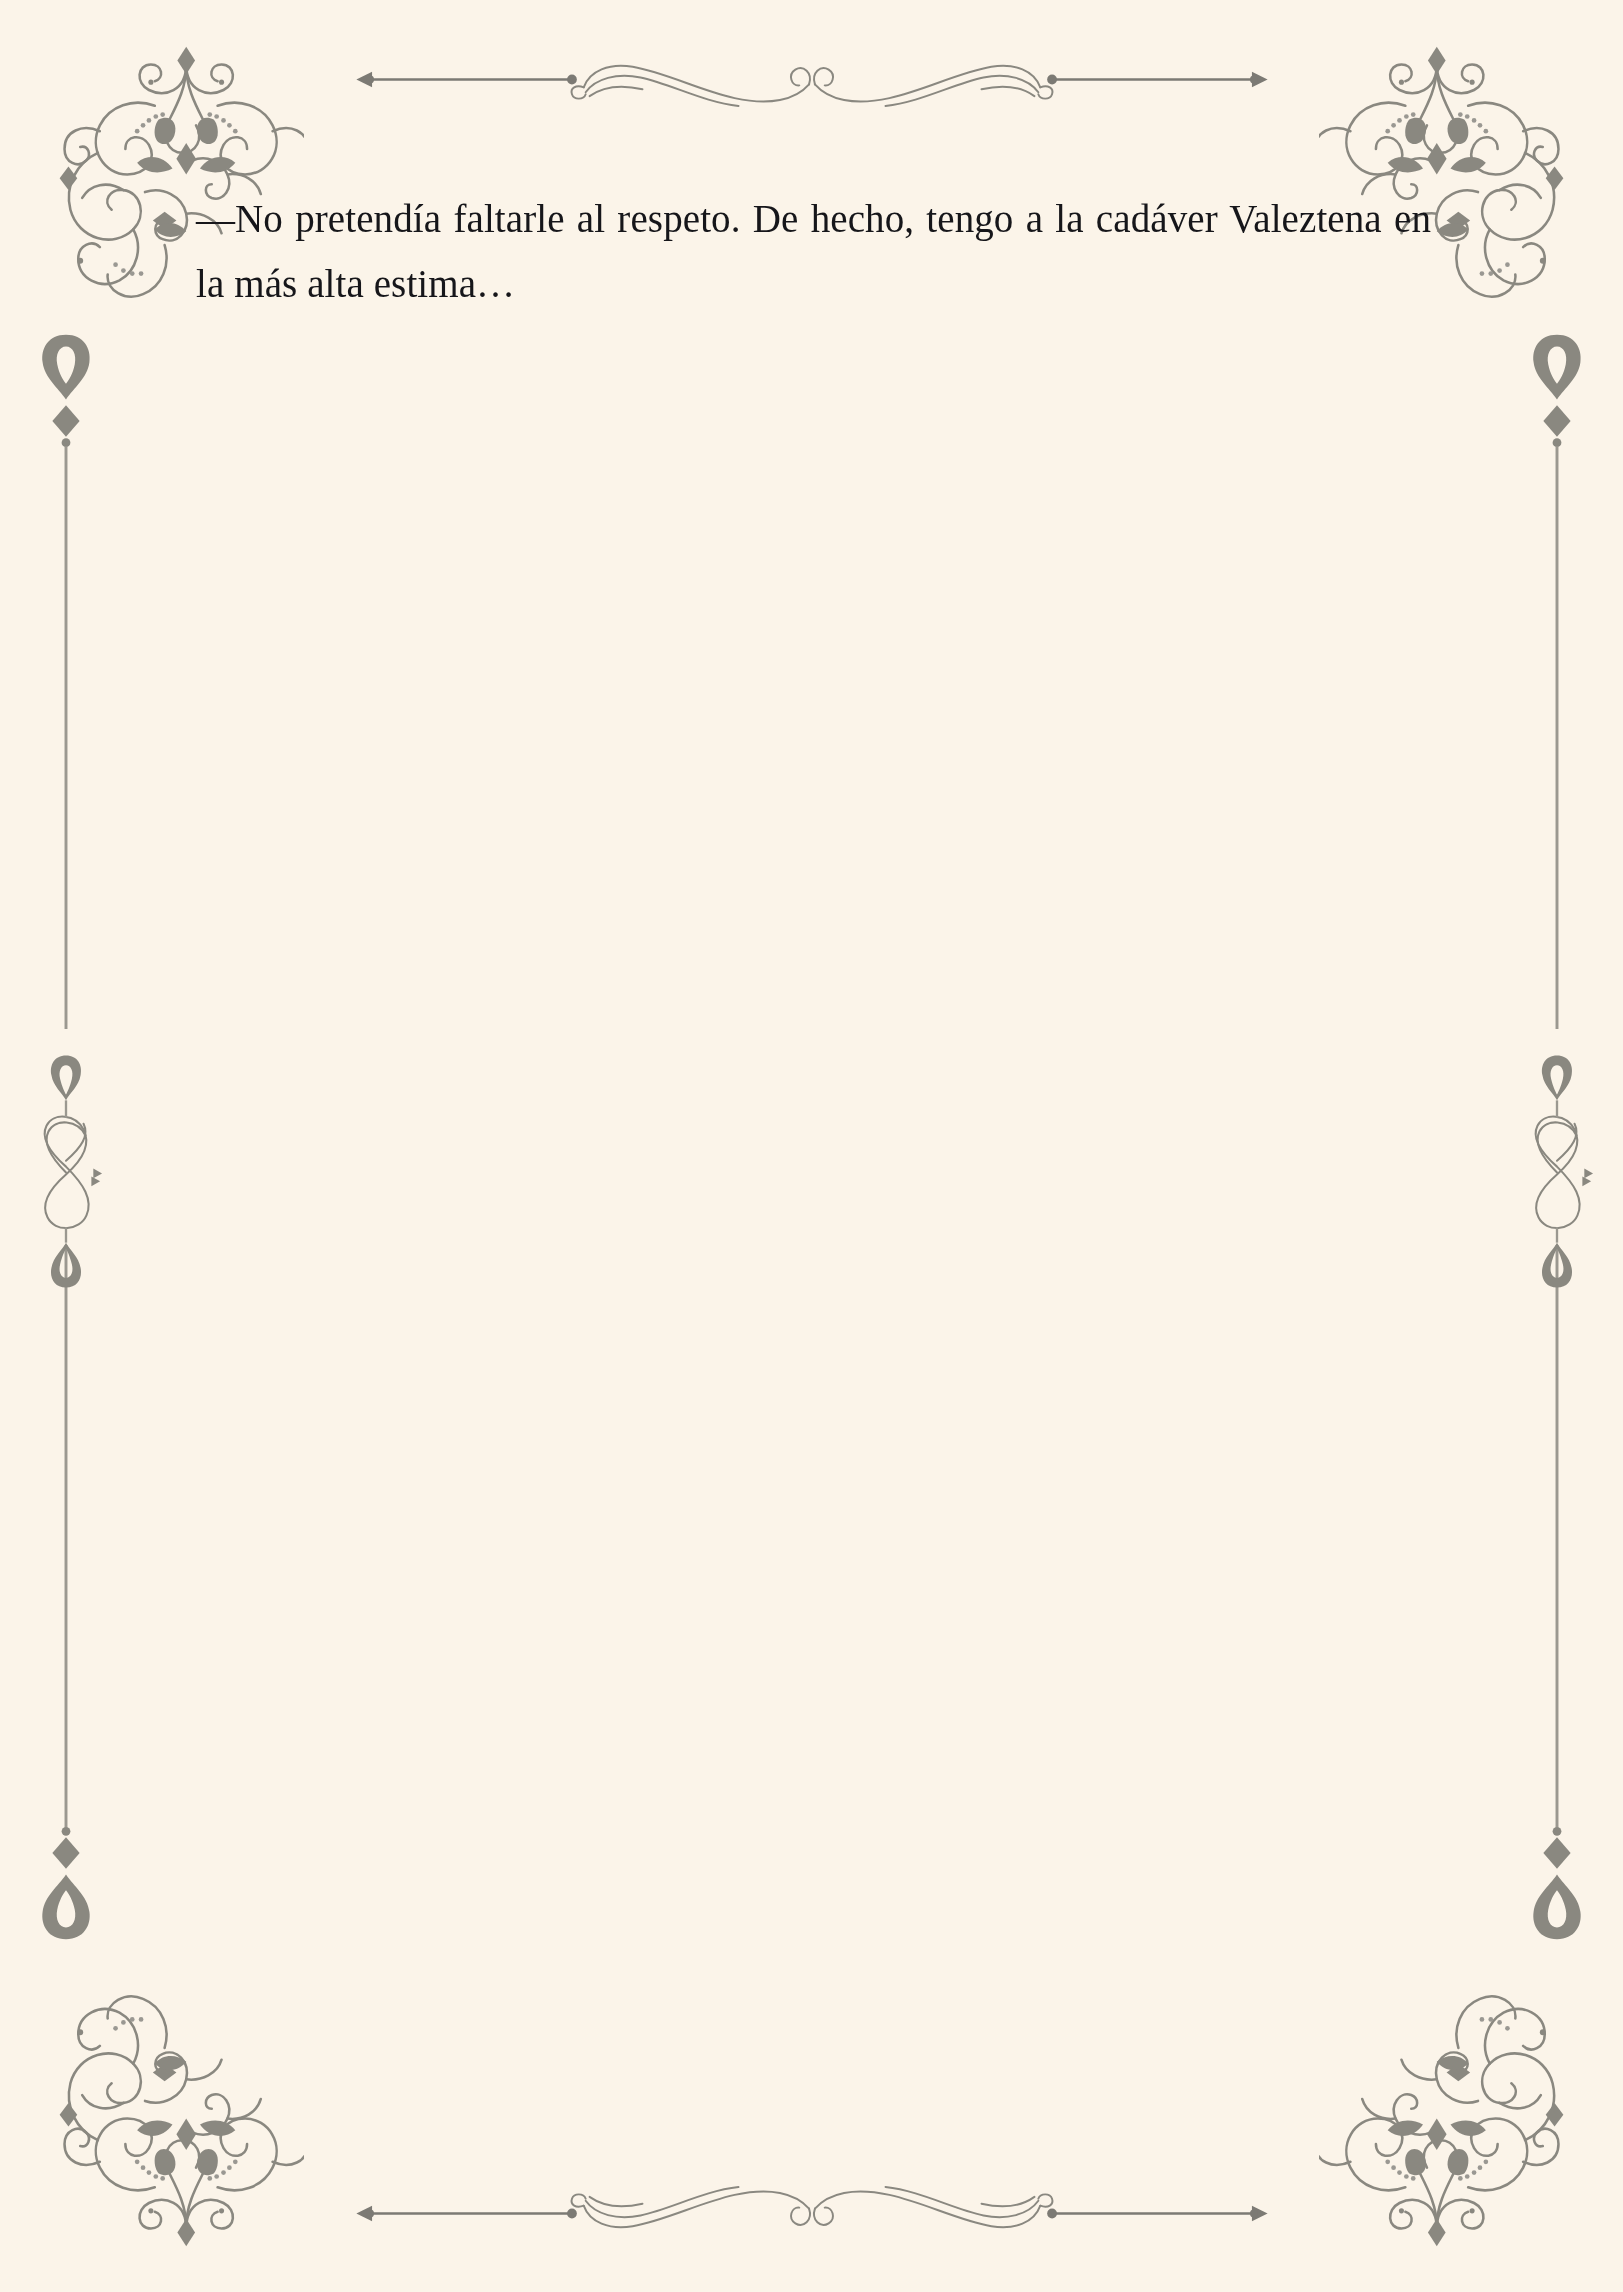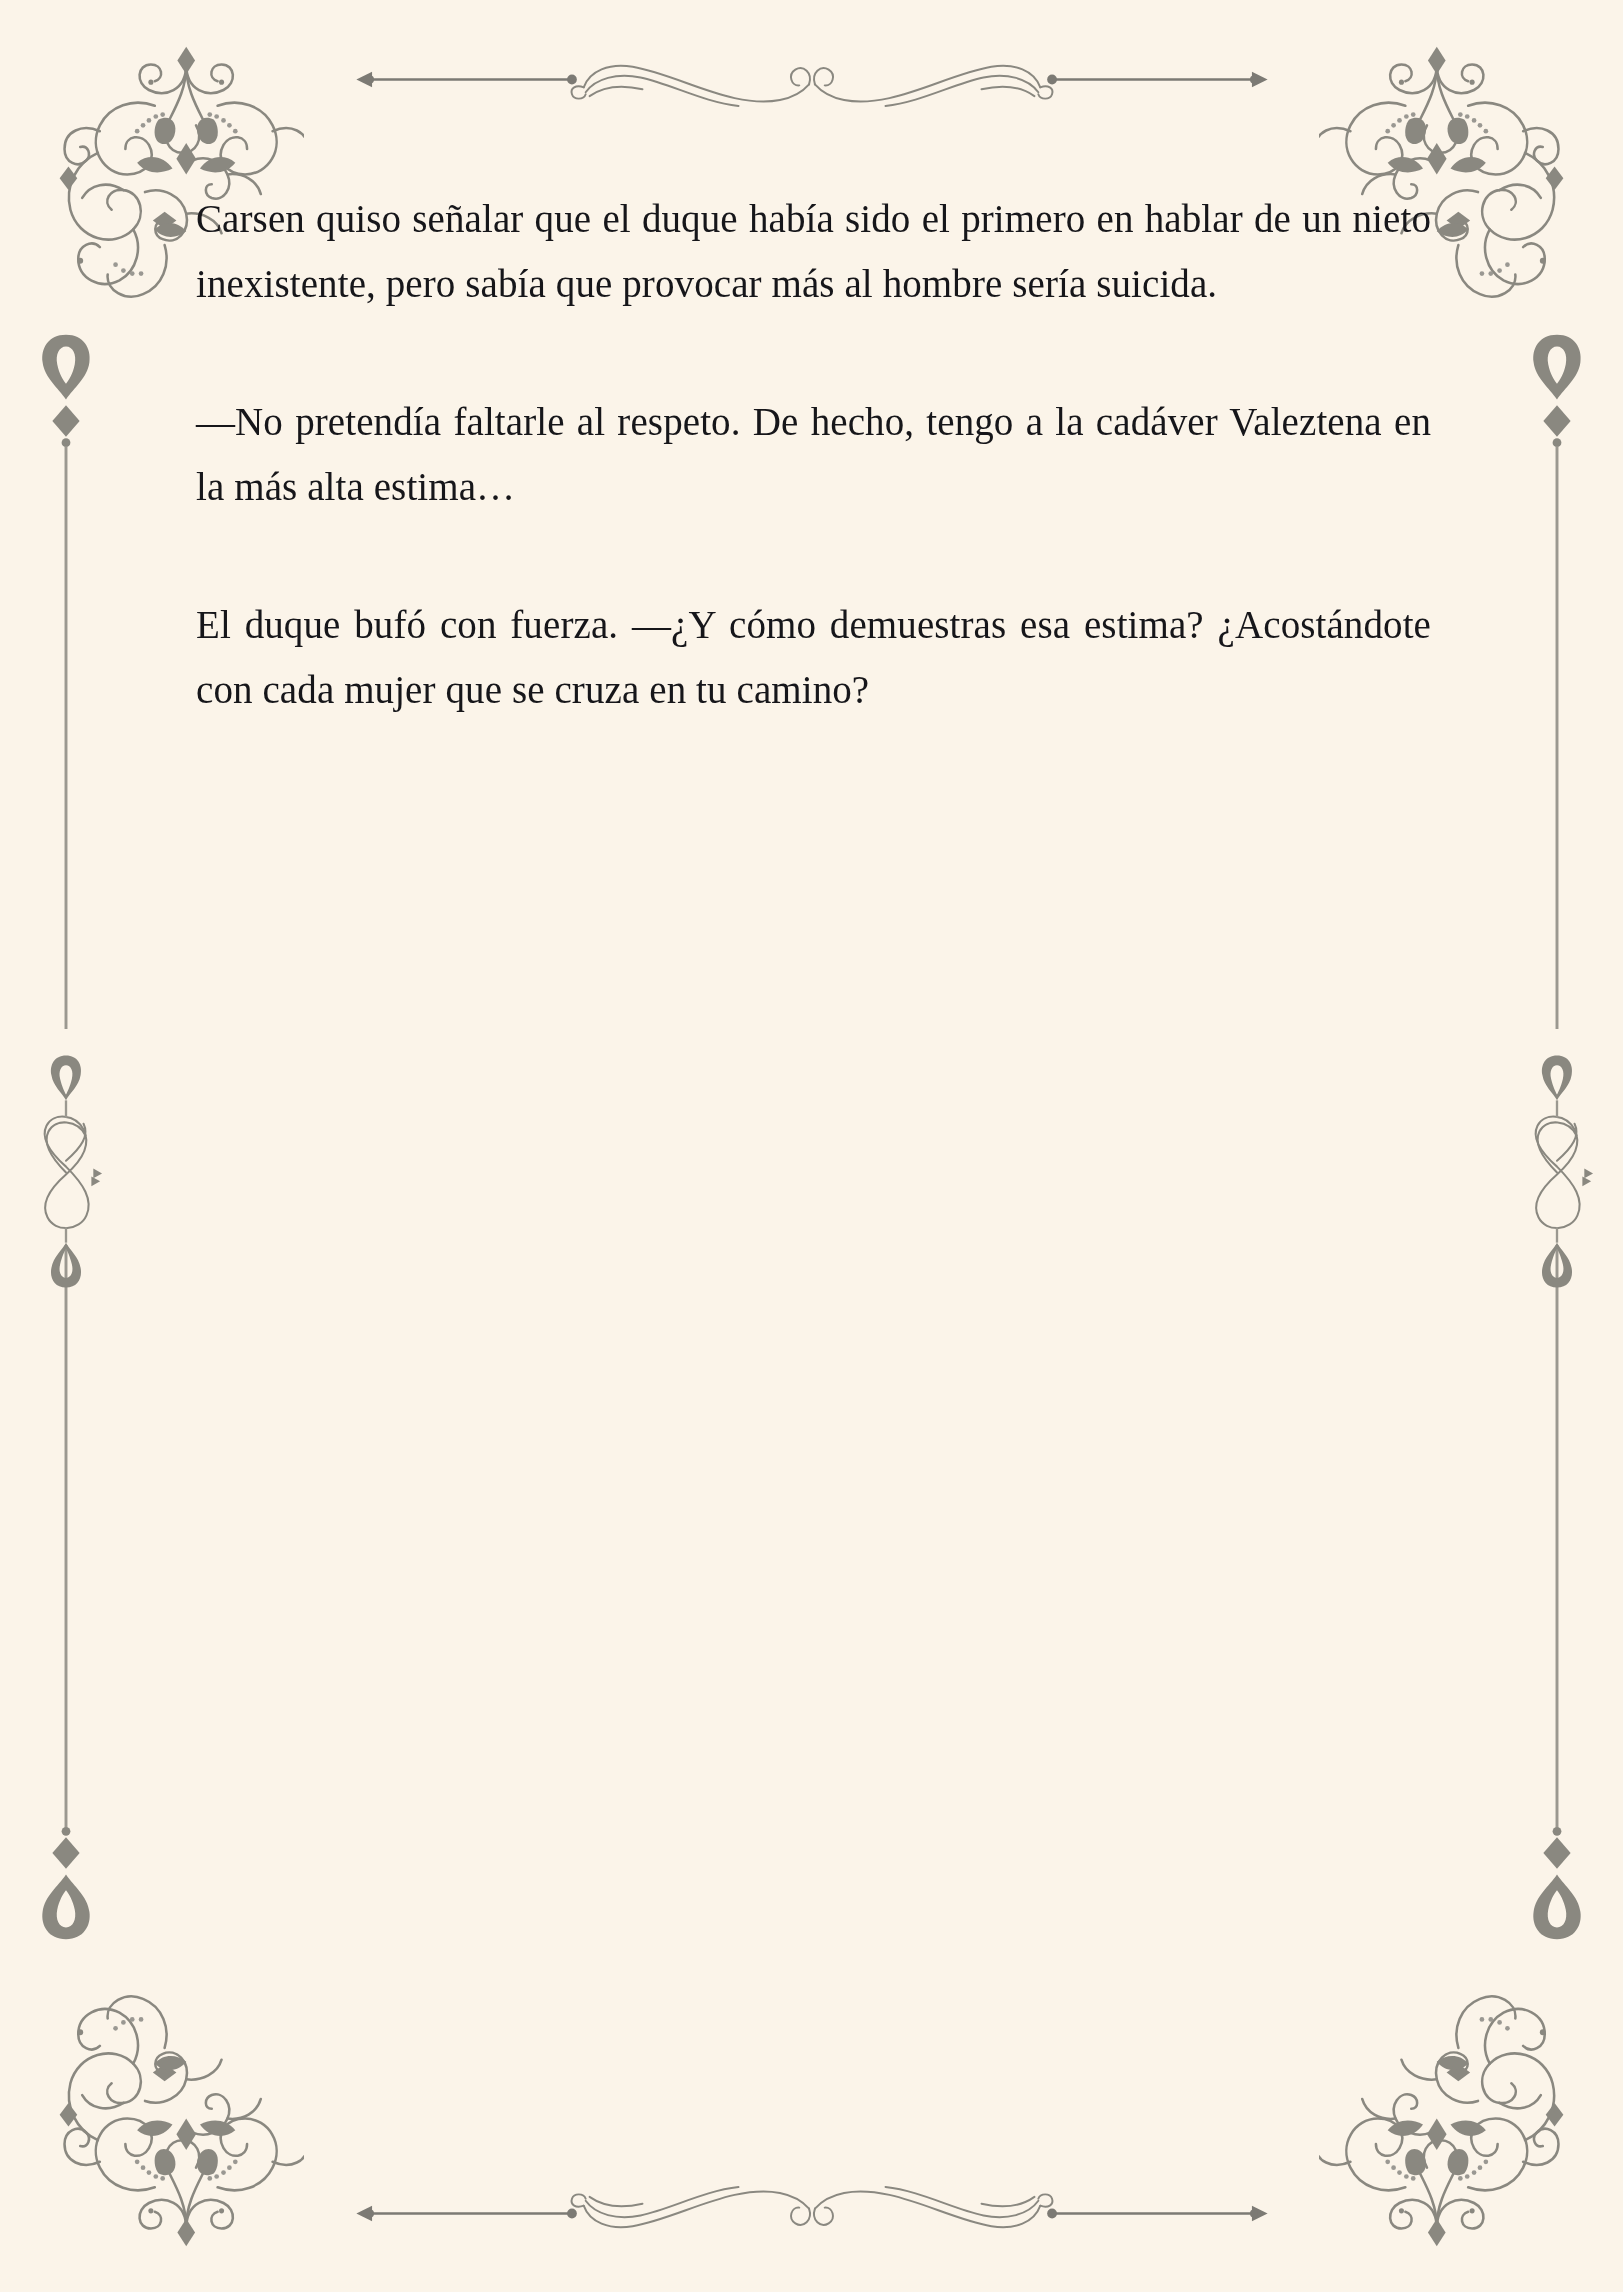--- a/index.html
+++ b/index.html
@@ -427,19 +427,17 @@
       <g fill="#8a8880">
         <path d="M68 122 l9 5 -9 5 z"></path>
         <path d="M66 130 l9 5 -9 5 z"></path>
       </g>
       <line x1="40" y1="52" x2="40" y2="70" stroke="#9b9890" stroke-width="2.4"></line>
       <line x1="40" y1="182" x2="40" y2="198" stroke="#9b9890" stroke-width="2.4"></line>
     </svg>
   </div>
 
   <div class="content">
-    <p class="para">Carsen quiso señalar que el duque había sido el primero en hablar de un nieto inexistente, pero sabía que provocar más al hombre sería suicida.</p>
     <p class="para">—No pretendía faltarle al respeto. De hecho, tengo a la cadáver Valeztena en la más alta estima…</p>
-    <p class="para">El duque bufó con fuerza. —¿Y cómo demuestras esa estima? ¿Acostándote con cada mujer que se cruza en tu camino?</p>
   </div>
 
 </div>
 
 
 </body></html>

